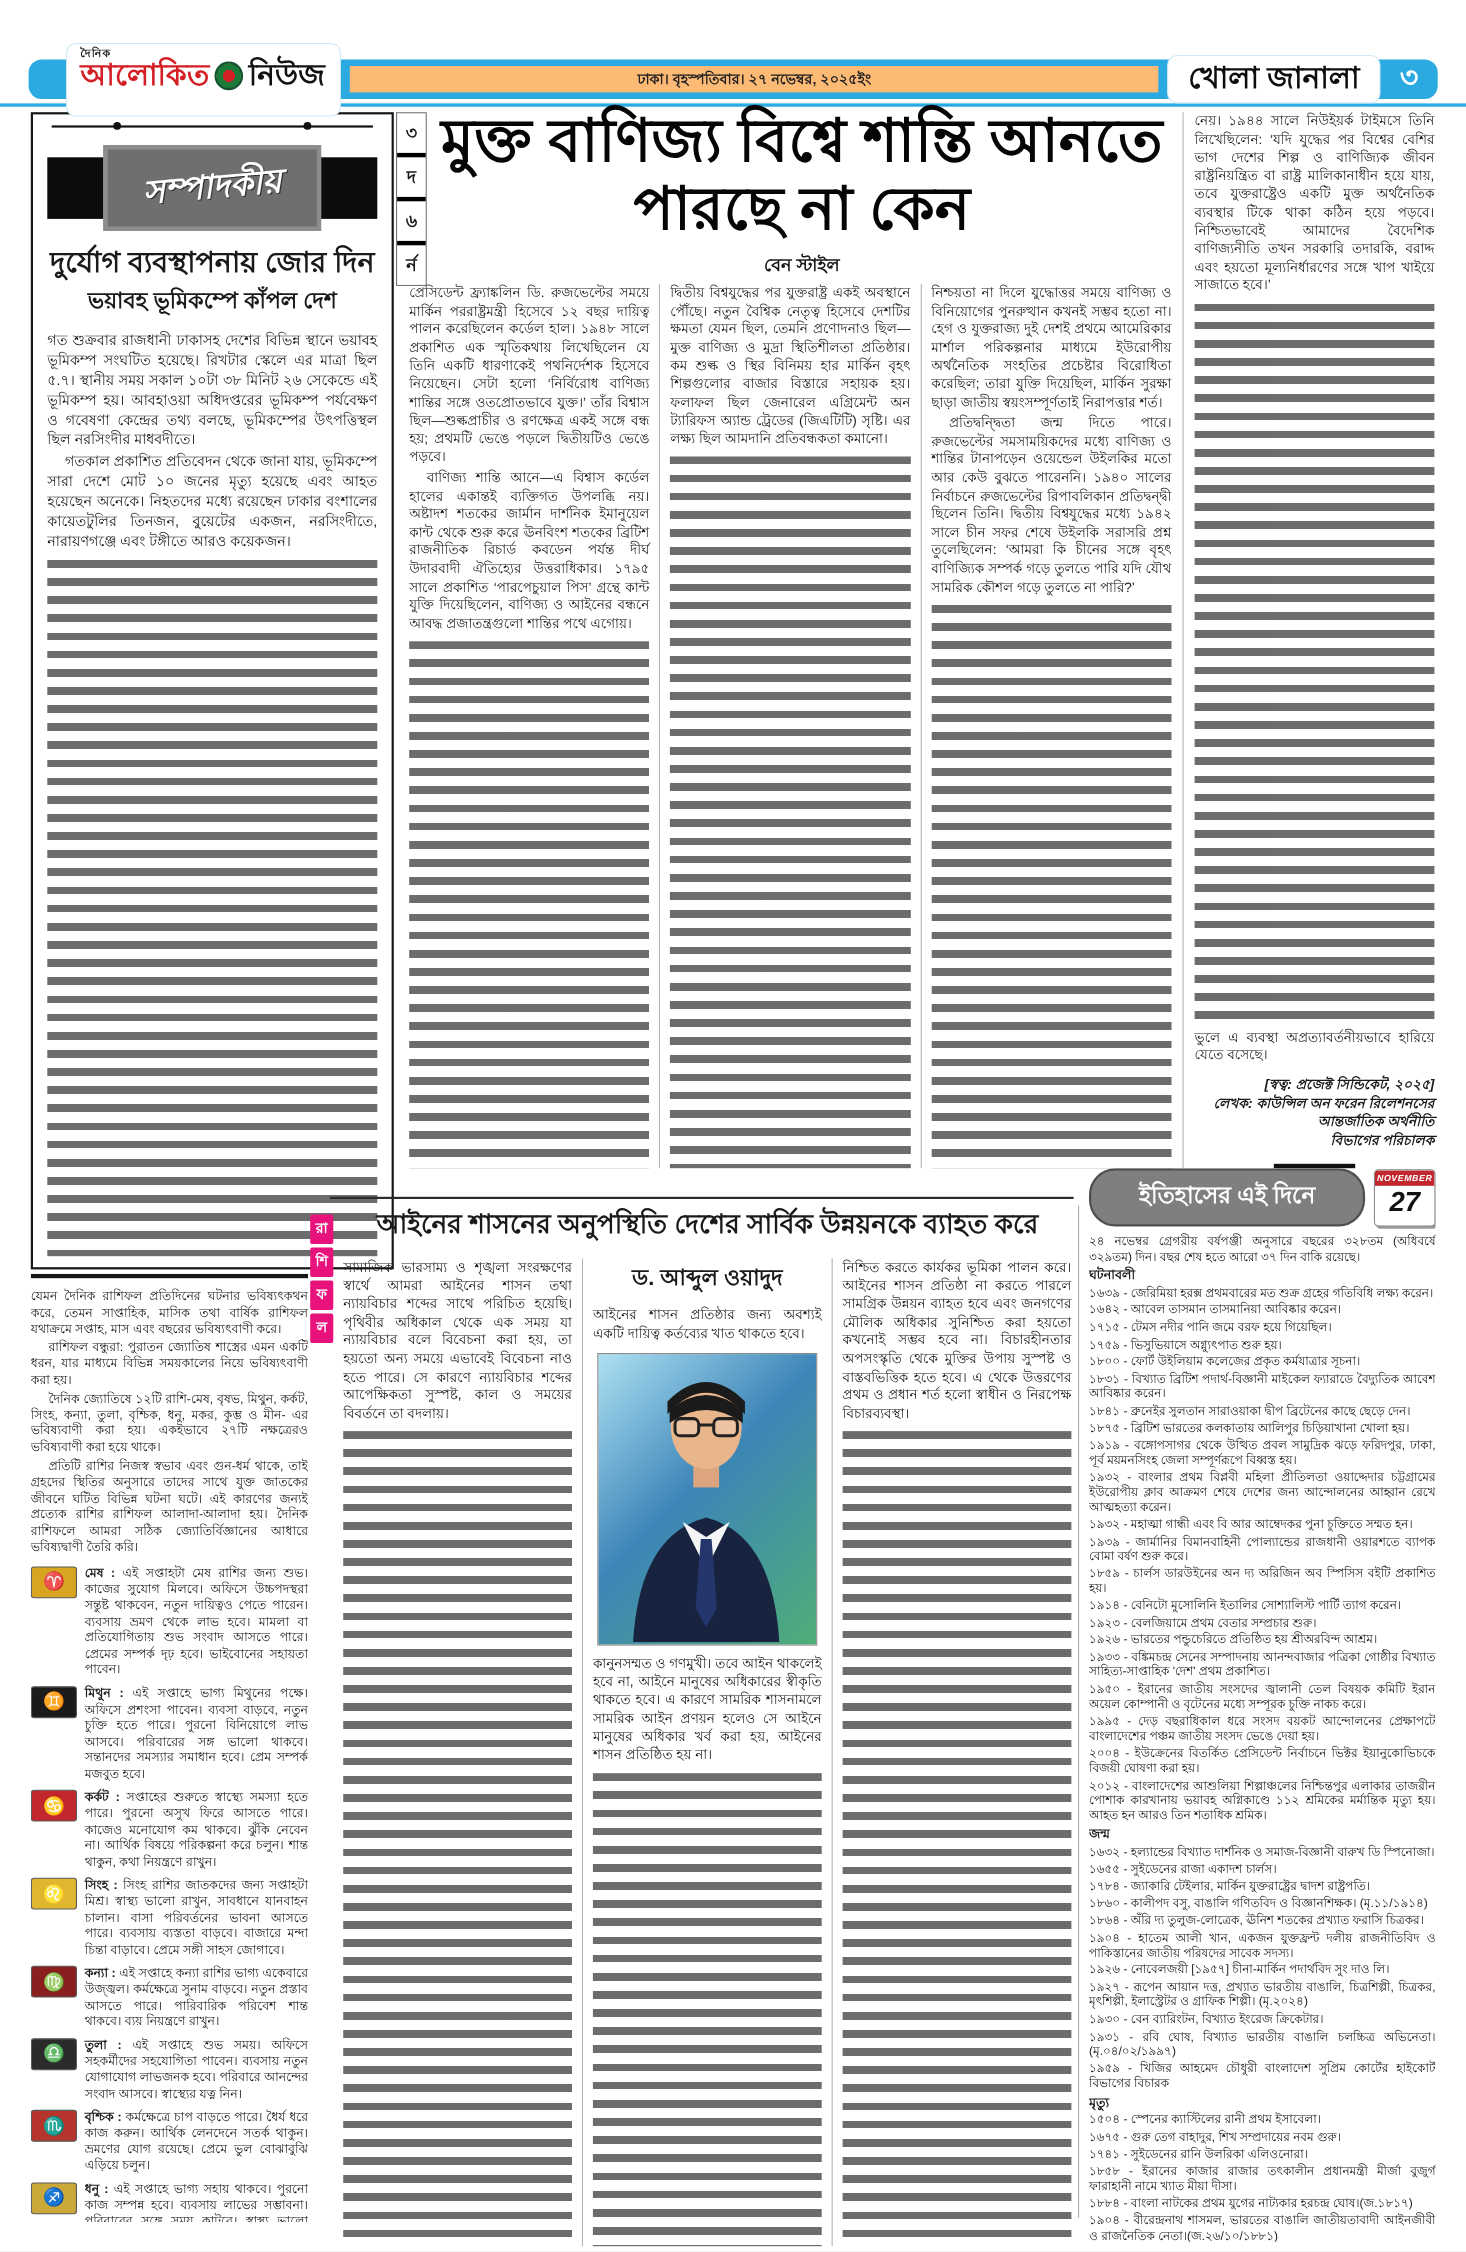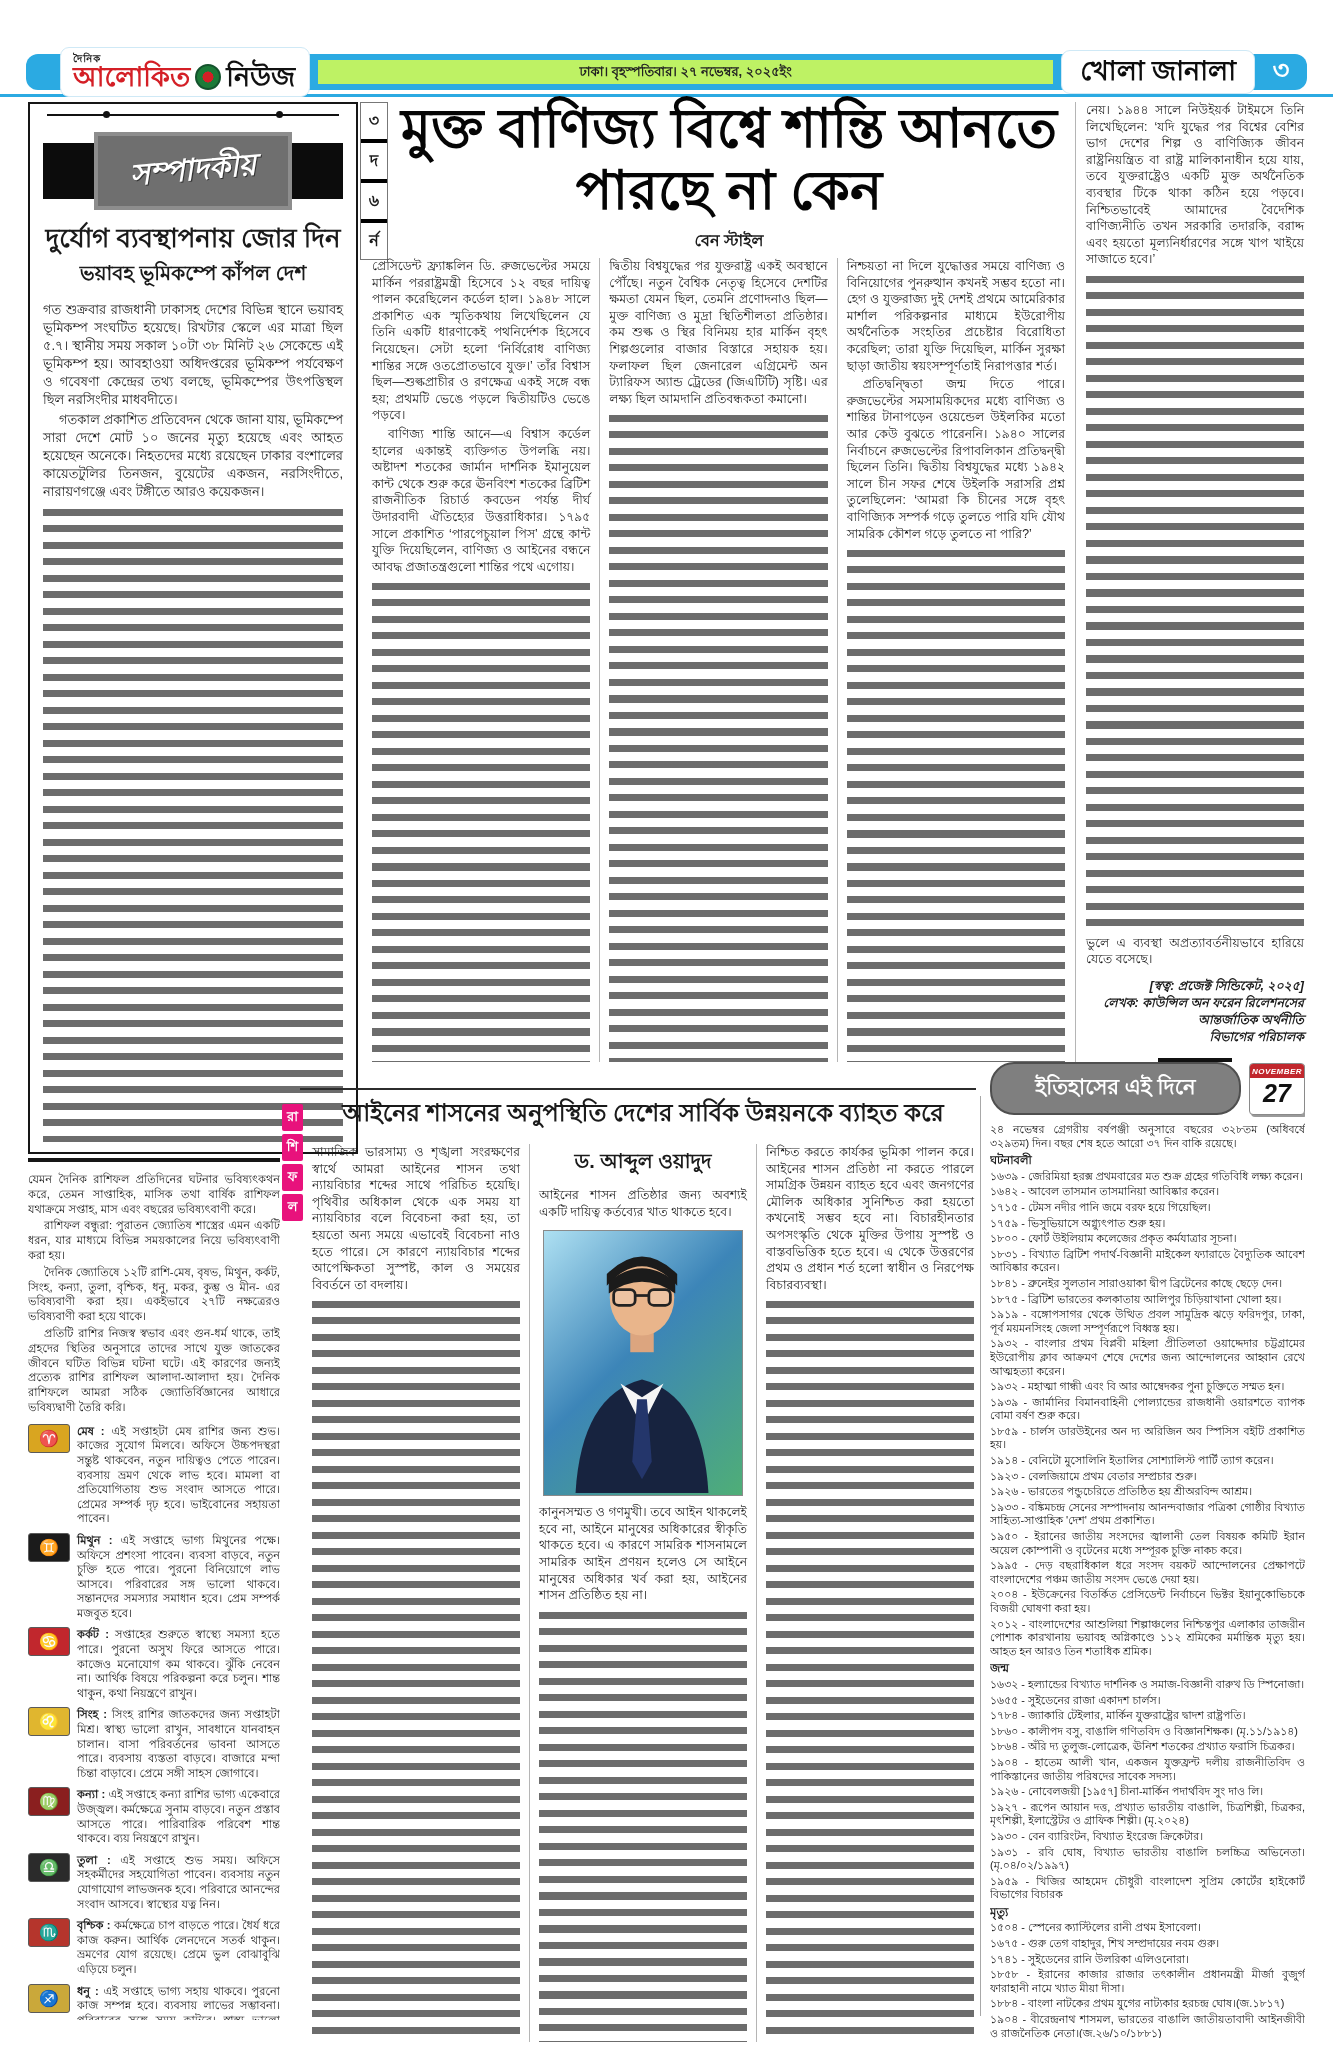--- a/index.html
+++ b/index.html
@@ -2,29 +2,29 @@
 <html><head>
 <meta charset="utf-8">
 <style>
   html,body{margin:0;padding:0;background:#e9e9e9;}
   .page{position:relative;width:1333px;height:2047px;background:#fff;margin:0 auto;overflow:hidden;
         font-family:"Liberation Sans", sans-serif;color:#1a1a1a;}
   
   .masthead{position:absolute;left:26px;right:26px;top:54px;height:36px;background:#2baae2;
             border-radius:12px;display:flex;align-items:center;}
   .logo-panel{background:#fff;border:1px solid #cfe9f6;border-radius:9px;height:44px;margin-left:34px;
-              display:flex;align-items:center;padding:2px 14px 2px 12px;position:relative;z-index:2;}
+              display:flex;align-items:center;padding:2px 14px 19px 12px;position:relative;z-index:2;}
   .logo-stack{display:flex;flex-direction:column;line-height:1;}
   .logo-daily{font-size:10px;font-weight:bold;letter-spacing:1px;}
   .logo-row{display:flex;align-items:center;gap:5px;}
   .logo-red{color:#d41f26;font-size:27px;font-weight:800;}
   .logo-black{color:#111;font-size:27px;font-weight:800;text-align:center;}
   .logo-emblem{width:22px;height:22px;border-radius:50%;background:radial-gradient(circle at 50% 50%, #d41f26 0 35%, #1c7a38 36% 100%);
                border:2px solid #14532d;}
-  .date-panel{flex:1;background:#bef264;height:24px;margin:0 8px;display:flex;align-items:center;justify-content:center;
+  .date-panel{flex:1;background:#fdba74;height:24px;margin:0 8px;display:flex;align-items:center;justify-content:center;
               font-size:13px;font-weight:bold;color:#222;text-align:center;}
   .right-panel{background:#fff;border:1px solid #cfe9f6;border-radius:9px;height:42px;display:flex;align-items:center;
                padding:0 18px;font-size:27px;font-weight:800;color:#0d0d0d;position:relative;z-index:2;}
   .pageno{width:52px;text-align:center;color:#fff;font-size:26px;font-weight:800;}
   .header-rule{position:absolute;left:0;right:0;top:94px;height:3px;background:#2baae2;}
   
   .editorial{position:absolute;left:28px;top:102px;width:330px;height:1052px;border:2px solid #161616;
              box-sizing:border-box;padding:8px 13px 10px;display:flex;flex-direction:column;}
   .orn{border-top:2px solid #111;margin:2px 4px 10px;position:relative;height:4px;}
   .orn::before,.orn::after{content:"";position:absolute;top:-5px;width:7px;height:7px;background:#111;border-radius:50%;}

